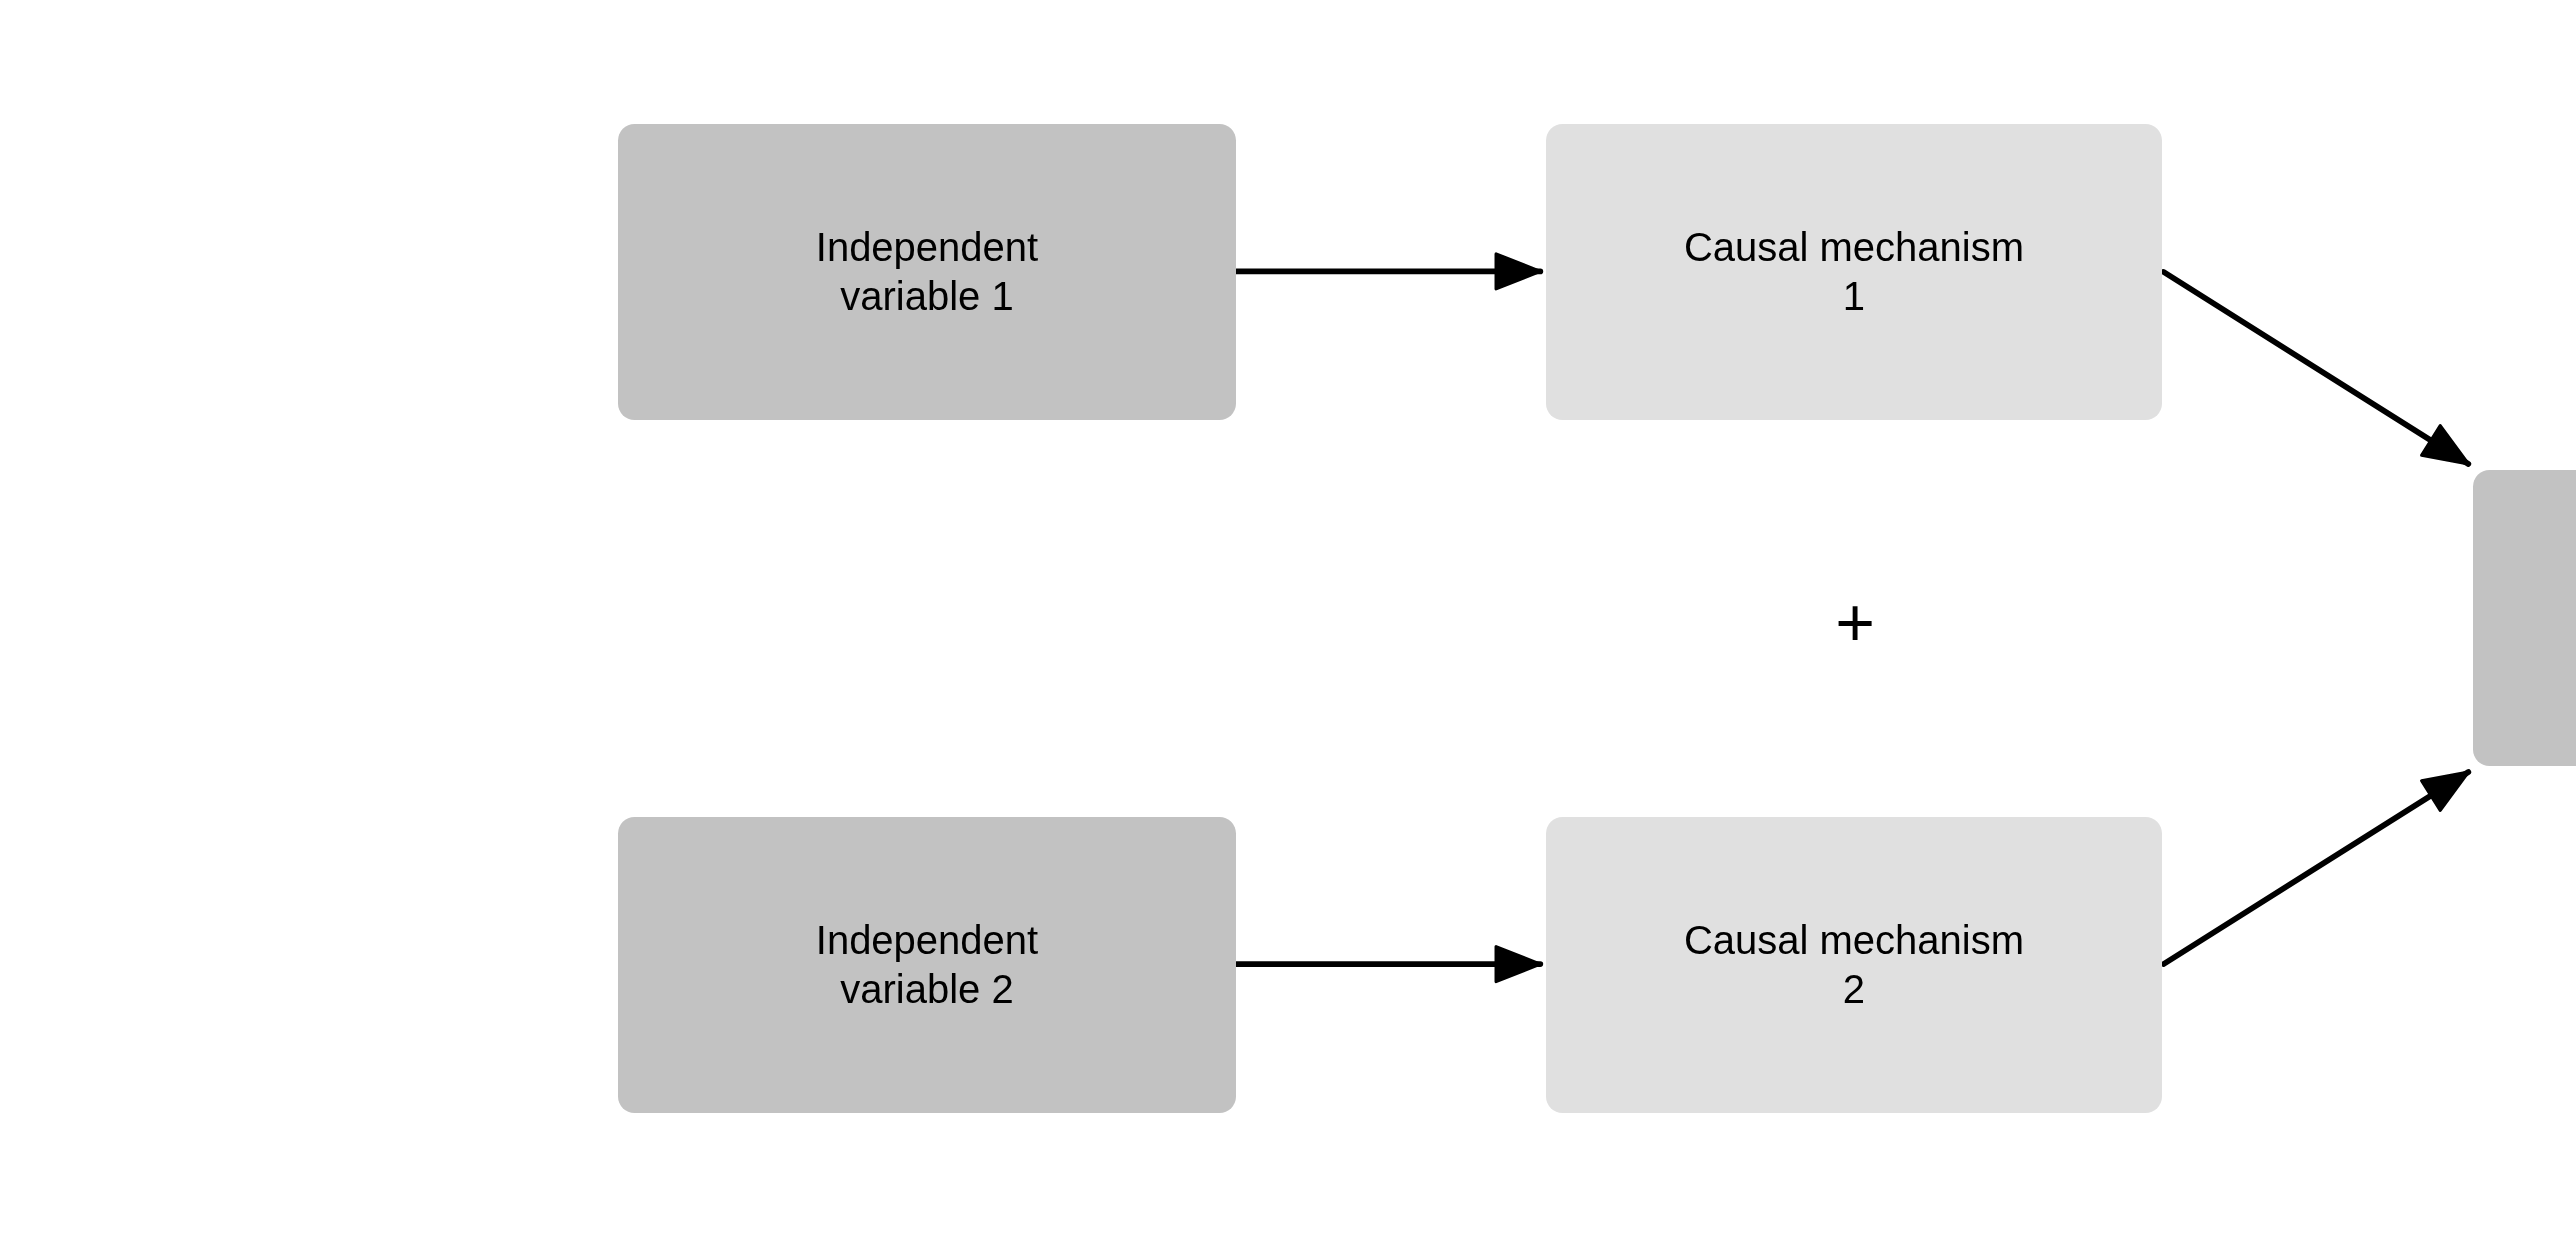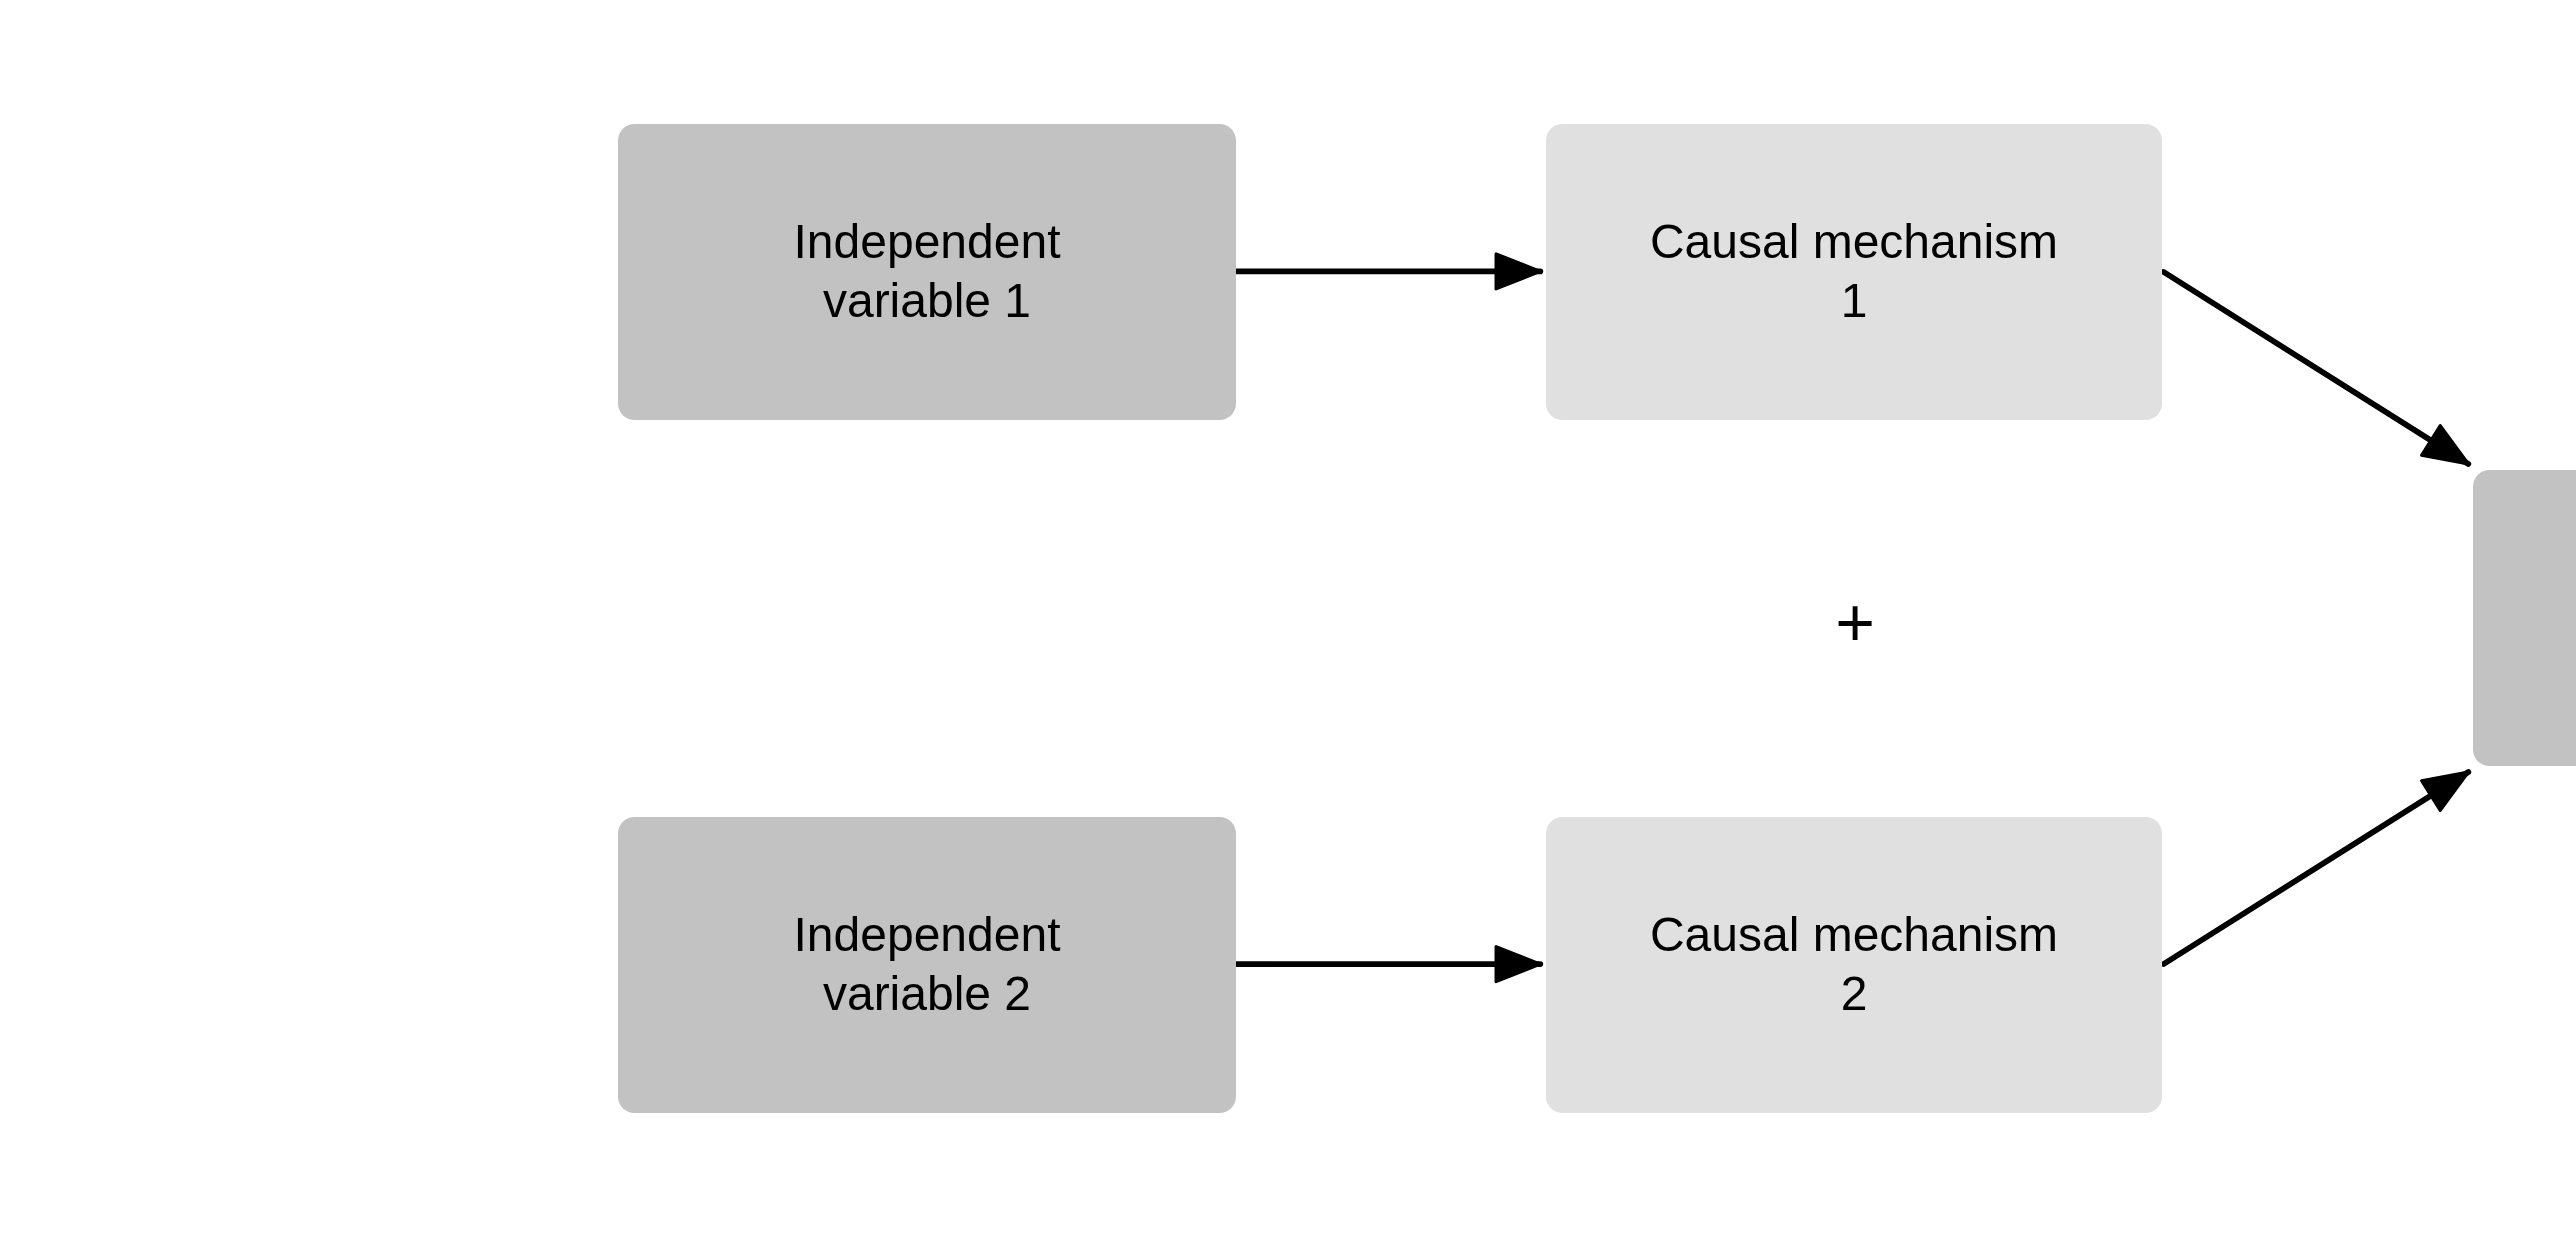--- a/index.html
+++ b/index.html
@@ -28,21 +28,21 @@
     pointer-events: none;
   }
   .node {
     position: absolute;
     border-radius: 16.5px;
     display: flex;
     align-items: center;
     justify-content: center;
     text-align: center;
     color: #000000;
-    font-size: 48px;
+    font-size: 40px;
     line-height: 1.22;
     white-space: pre-line;
   }
   .node-iv1 { left: 618px; top: 124px;  width: 618px; height: 296px; }
   .node-cm1 { left: 1546px; top: 124px;  width: 616px; height: 296px; }
   .node-iv2 { left: 618px; top: 817px; width: 618px; height: 296px; }
   .node-cm2 { left: 1546px; top: 817px; width: 616px; height: 296px; }
   .node-dv  { left: 2473px; top: 470px;  width: 621px; height: 296px; }
   .plus-operator {
     position: absolute;

